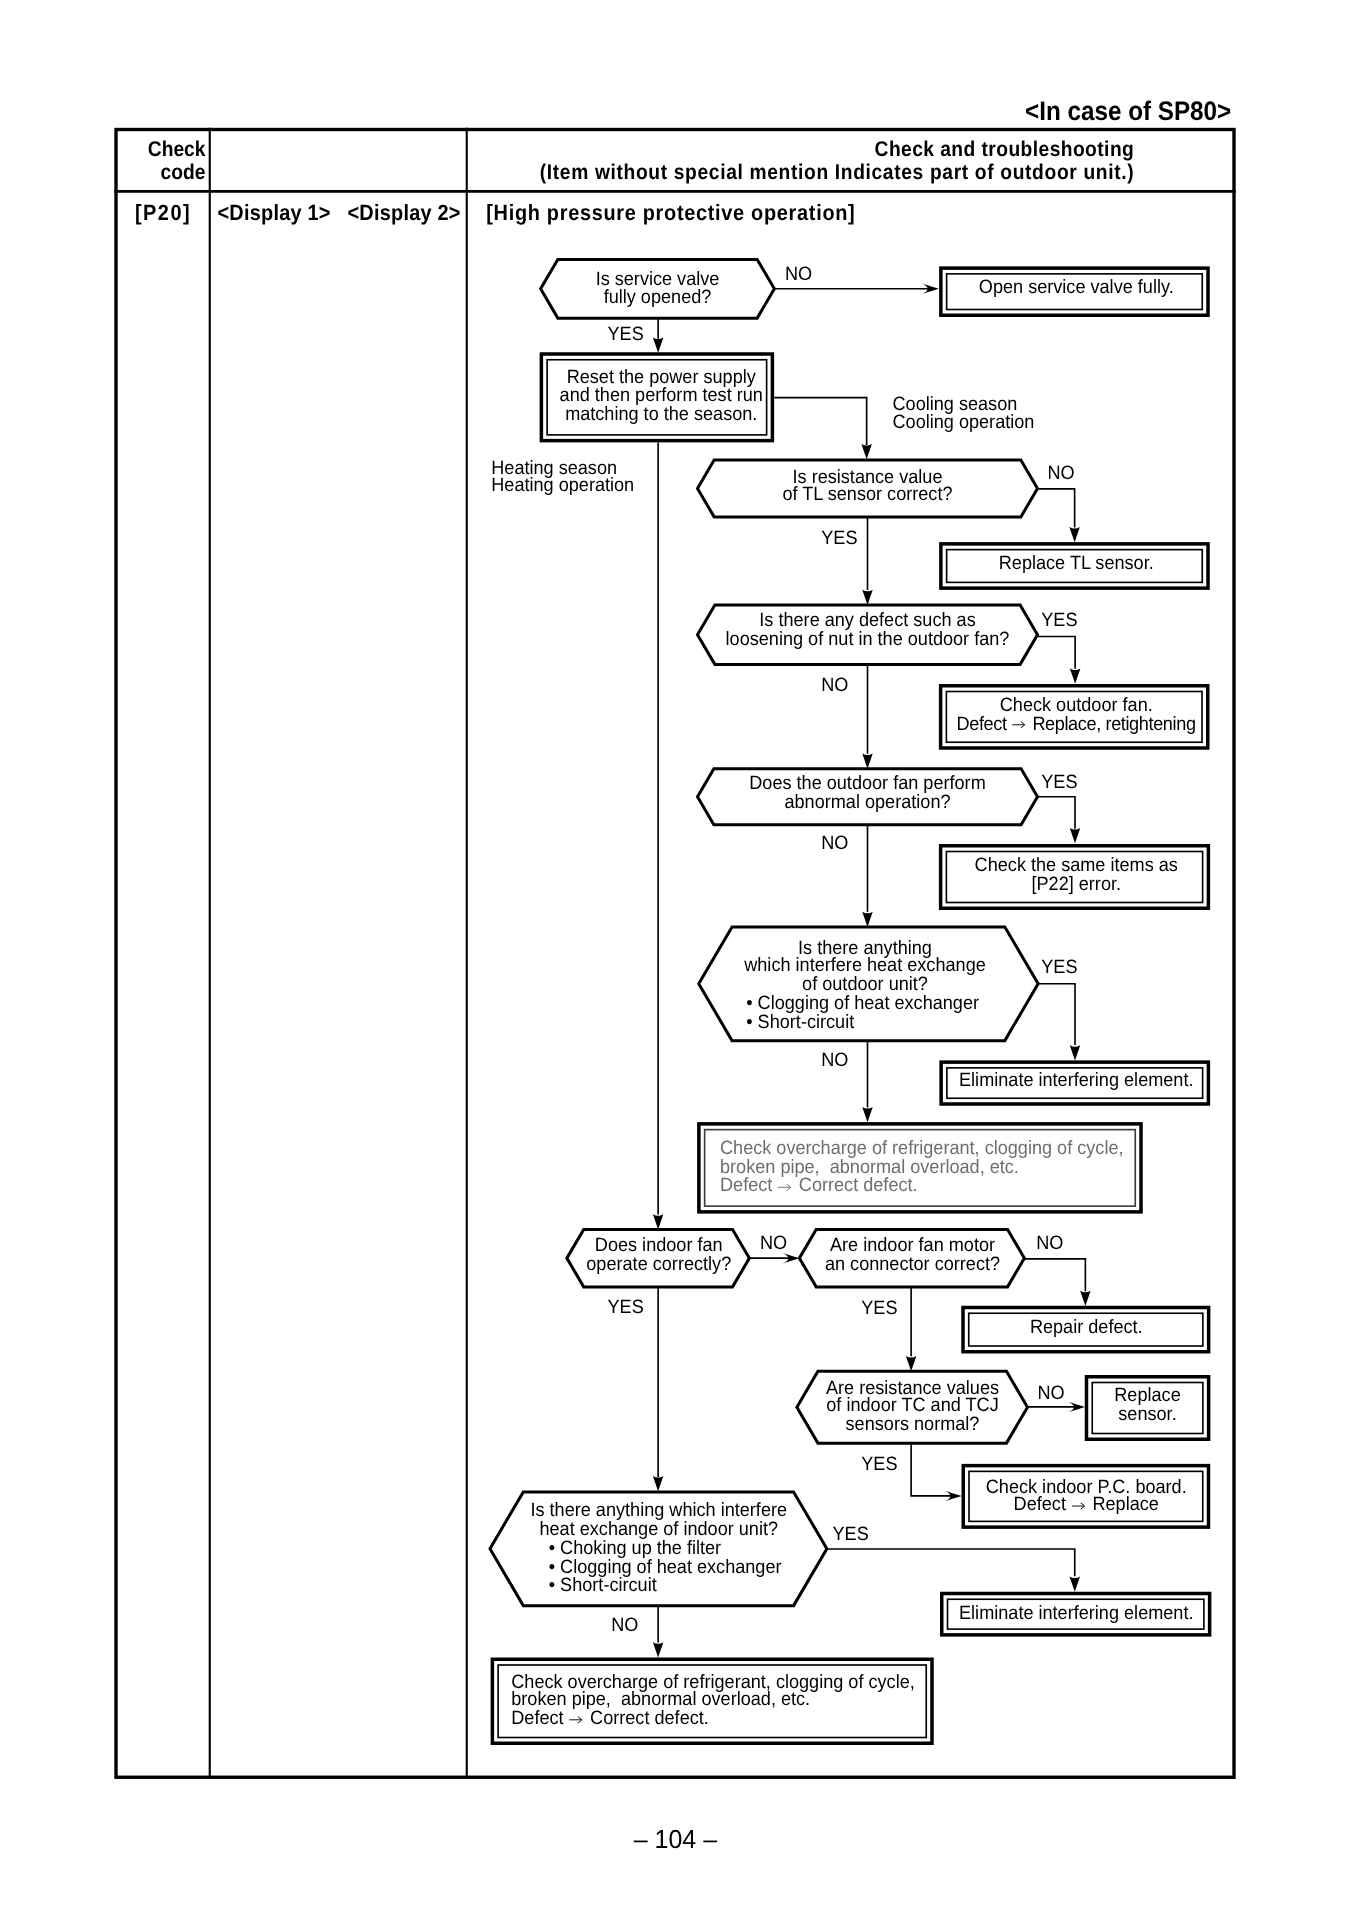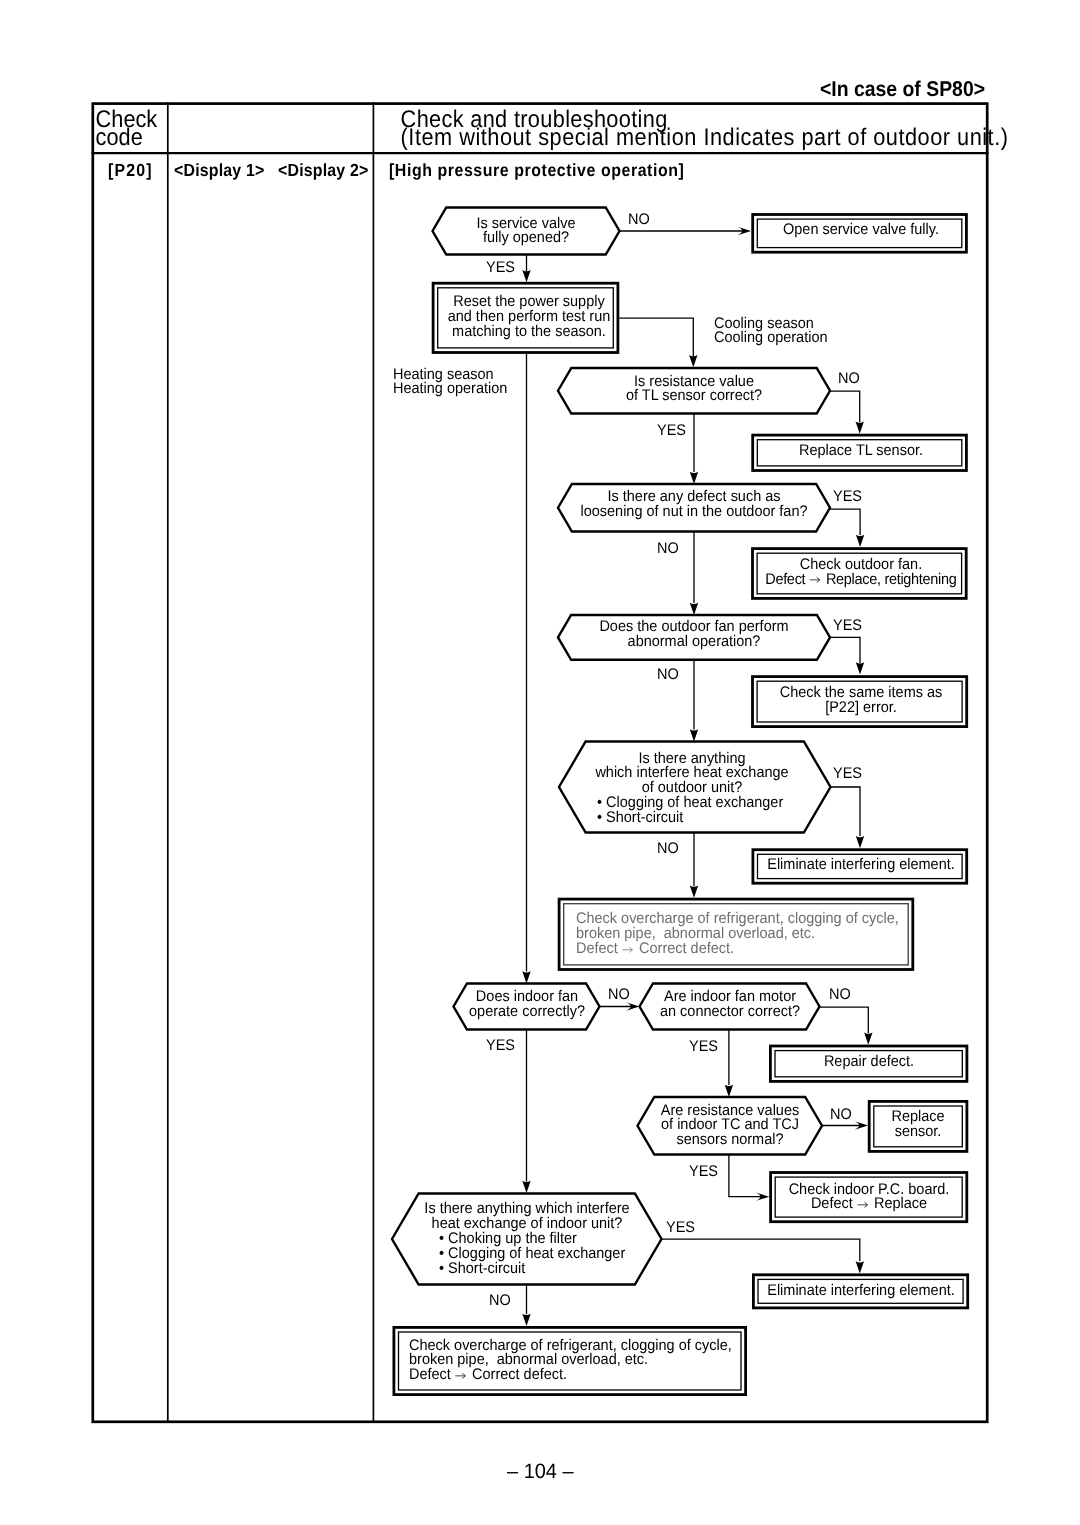--- a/index.html
+++ b/index.html
@@ -2,21 +2,21 @@
 <html><head>
 <meta charset="utf-8">
 <style>
   html,body{margin:0;padding:0;background:#fff;}
   body{width:1080px;height:1525px;font-family:"Liberation Sans",sans-serif;color:#000;position:relative;overflow:hidden;
        -webkit-font-smoothing:antialiased;text-rendering:geometricPrecision;}
   .nodetext,.lbl,.bold-txt,.case-title,.hdr>div{backface-visibility:hidden;}
   .page{position:absolute;left:0;top:0;width:1080px;height:1525px;padding-left:32px;}
   svg.fc{position:absolute;left:0;top:0;}
   .case-title{position:absolute;font-weight:bold;font-size:21.4px;white-space:nowrap;transform:scaleX(0.907);transform-origin:left top;}
-  .hdr{position:absolute;text-align:left;font-weight:normal;font-size:24px;line-height:18px;white-space:nowrap;}
+  .hdr{position:absolute;text-align:right;font-weight:bold;font-size:17px;line-height:18px;white-space:nowrap;}
   .hdr>div{transform:scaleX(0.905);}
   .hdr>div.wide{letter-spacing:0.57px;}
   .hdr>div.wide2{letter-spacing:0.38px;}
   .bold-txt{position:absolute;font-weight:bold;font-size:17.6px;white-space:nowrap;transform:scaleX(0.905);transform-origin:left top;}
   .bold-txt.wide{letter-spacing:0.62px;}
   .pagenum{position:absolute;font-size:20.8px;white-space:nowrap;transform:scaleX(0.96);transform-origin:left top;}
   .nodetext{position:absolute;font-size:15.4px;line-height:14.85px;white-space:pre;text-align:center;transform:translateX(-50%) scaleX(0.941);transform-origin:center top;}
   .nodetext.left{text-align:left;transform:scaleX(0.941);transform-origin:left top;}
   .lbl{position:absolute;font-size:15.4px;white-space:nowrap;transform:scaleX(0.941);transform-origin:left top;}
   .gray{color:#6e6e6e;}

